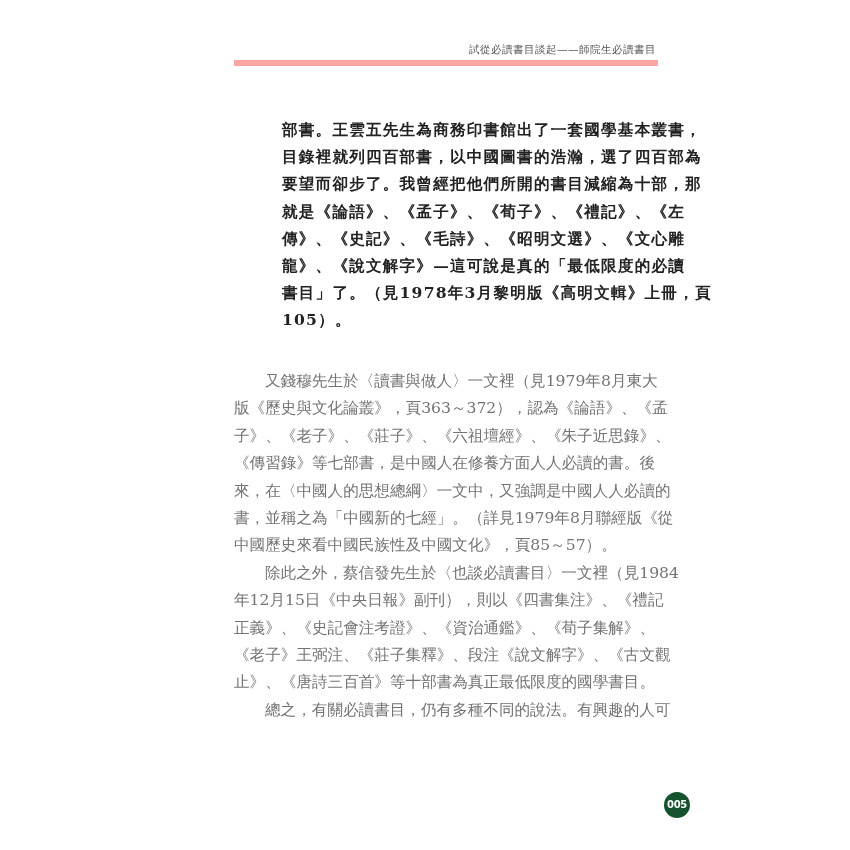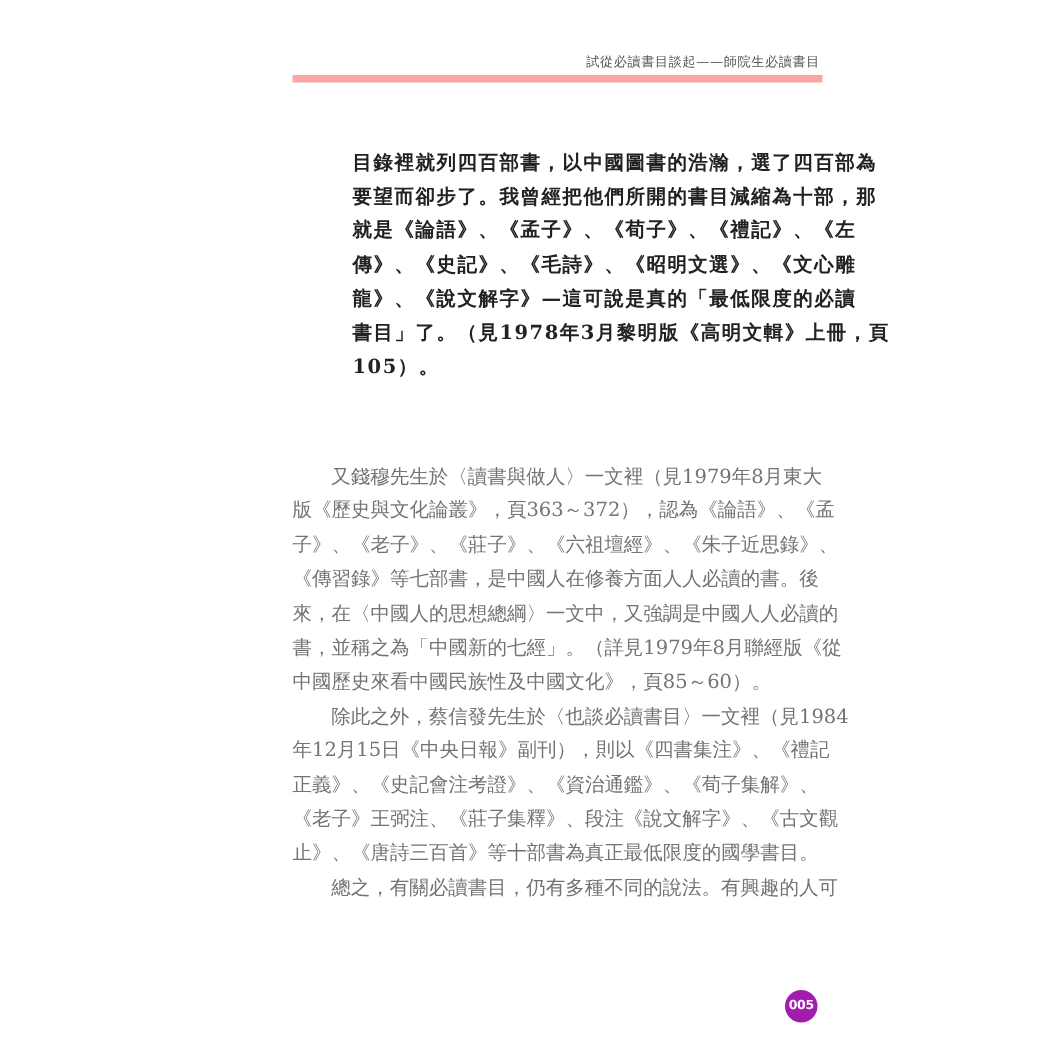--- a/index.html
+++ b/index.html
@@ -9,50 +9,51 @@
       border-bottom: 6px solid #fca5a5; }
     .header-text { position: absolute; right: 2px; top: 3px; font-size: 10.5px; color: #555;
       letter-spacing: 0.5px; white-space: nowrap; }
     .quote { position: absolute; left: 282px; top: 116px; width: 384px;
       font-size: 15.6px; line-height: 27.2px; color: #222; font-weight: bold; letter-spacing: 1.2px; }
     .quote p { margin: 0; white-space: nowrap; }
     .body-text { position: absolute; left: 234px; top: 368px; width: 430px;
       font-size: 15.6px; line-height: 27.4px; color: #737373; }
     .body-text p { margin: 0; white-space: nowrap; }
     .indent { padding-left: 31px; }
-    .page-num { position: absolute; left: 628px; top: 792px; width: 26px; height: 26px;
-      border-radius: 50%; background: #a21caf; color: #fff; font-family: "DejaVu Sans", sans-serif;
+    .page-num { position: absolute; left: 664px; top: 792px; width: 26px; height: 26px;
+      border-radius: 50%; background: #14532d; color: #fff; font-family: "DejaVu Sans", sans-serif;
       font-size: 10px; font-weight: bold; text-align: center; line-height: 26px; letter-spacing: -0.3px; }
   </style>
 </head>
 <body>
 
 <div class="header">
   <span class="header-text">試從必讀書目談起——師院生必讀書目</span>
 </div>
 
 <div class="quote">
+  <p>部書。王雲五先生為商務印書館出了一套國學基本叢書，</p>
   <p>目錄裡就列四百部書，以中國圖書的浩瀚，選了四百部為</p>
   <p>要望而卻步了。我曾經把他們所開的書目減縮為十部，那</p>
   <p>就是《論語》、《孟子》、《荀子》、《禮記》、《左</p>
   <p>傳》、《史記》、《毛詩》、《昭明文選》、《文心雕</p>
   <p>龍》、《說文解字》—這可說是真的「最低限度的必讀</p>
   <p>書目」了。（見1978年3月黎明版《高明文輯》上冊，頁</p>
   <p>105）。</p>
 </div>
 
 <div class="body-text">
   <div>
     <p class="indent">又錢穆先生於〈讀書與做人〉一文裡（見1979年8月東大</p>
     <p>版《歷史與文化論叢》，頁363～372），認為《論語》、《孟</p>
     <p>子》、《老子》、《莊子》、《六祖壇經》、《朱子近思錄》、</p>
     <p>《傳習錄》等七部書，是中國人在修養方面人人必讀的書。後</p>
     <p>來，在〈中國人的思想總綱〉一文中，又強調是中國人人必讀的</p>
     <p>書，並稱之為「中國新的七經」。（詳見1979年8月聯經版《從</p>
-    <p>中國歷史來看中國民族性及中國文化》，頁85～60）。</p>
+    <p>中國歷史來看中國民族性及中國文化》，頁85～57）。</p>
   </div>
   <div>
     <p class="indent">除此之外，蔡信發先生於〈也談必讀書目〉一文裡（見1984</p>
     <p>年12月15日《中央日報》副刊），則以《四書集注》、《禮記</p>
     <p>正義》、《史記會注考證》、《資治通鑑》、《荀子集解》、</p>
     <p>《老子》王弼注、《莊子集釋》、段注《說文解字》、《古文觀</p>
     <p>止》、《唐詩三百首》等十部書為真正最低限度的國學書目。</p>
   </div>
   <div>
     <p class="indent">總之，有關必讀書目，仍有多種不同的說法。有興趣的人可</p>

